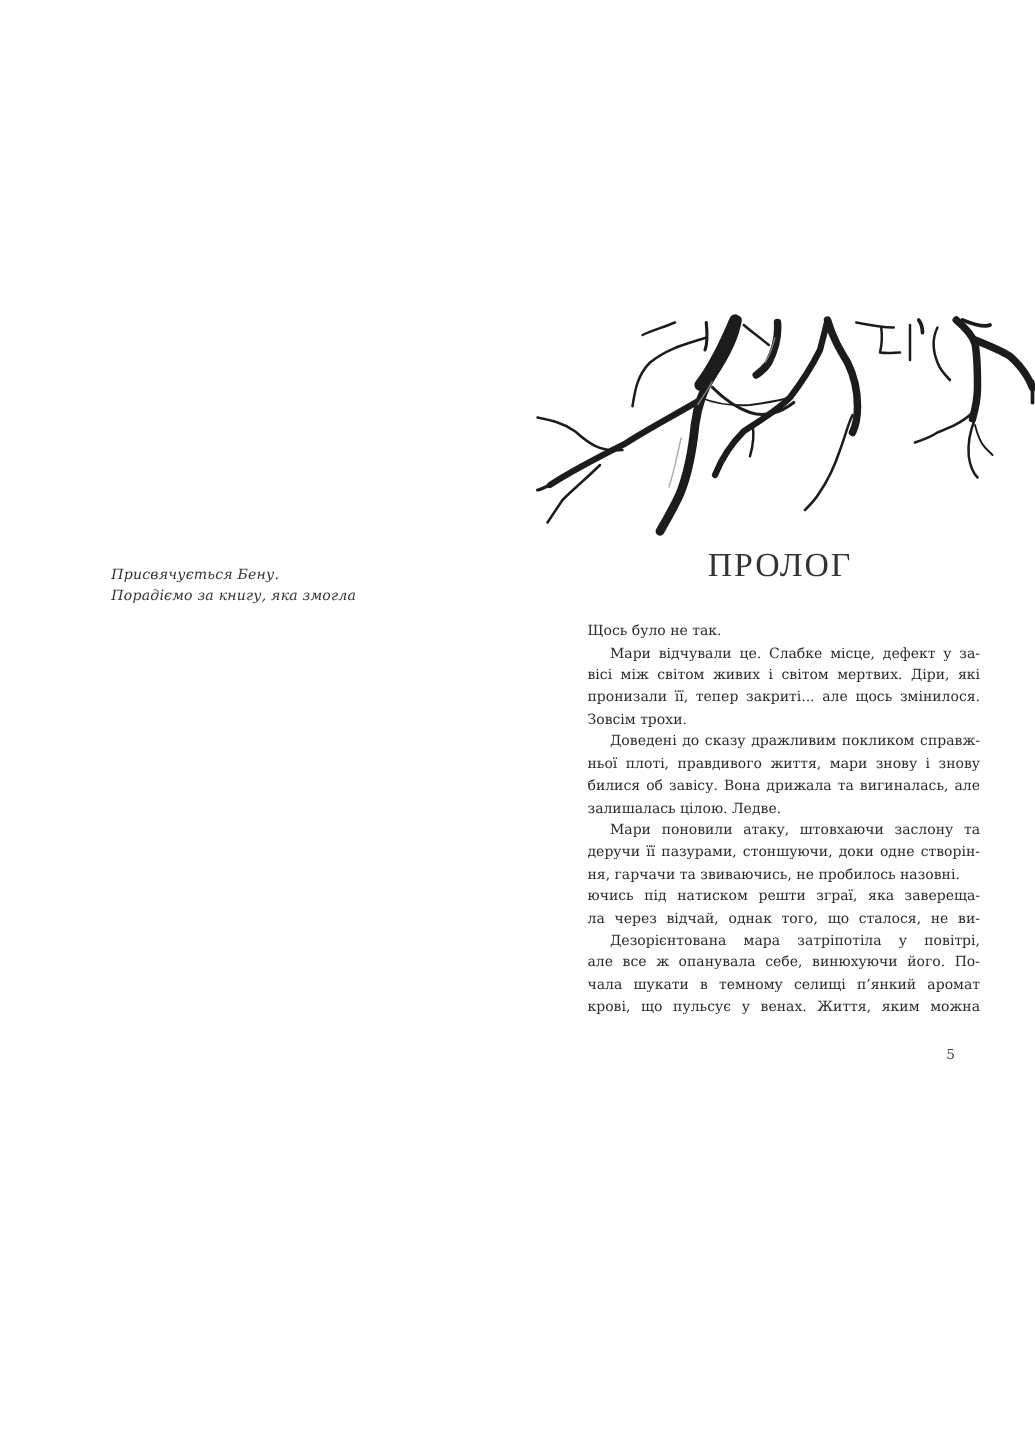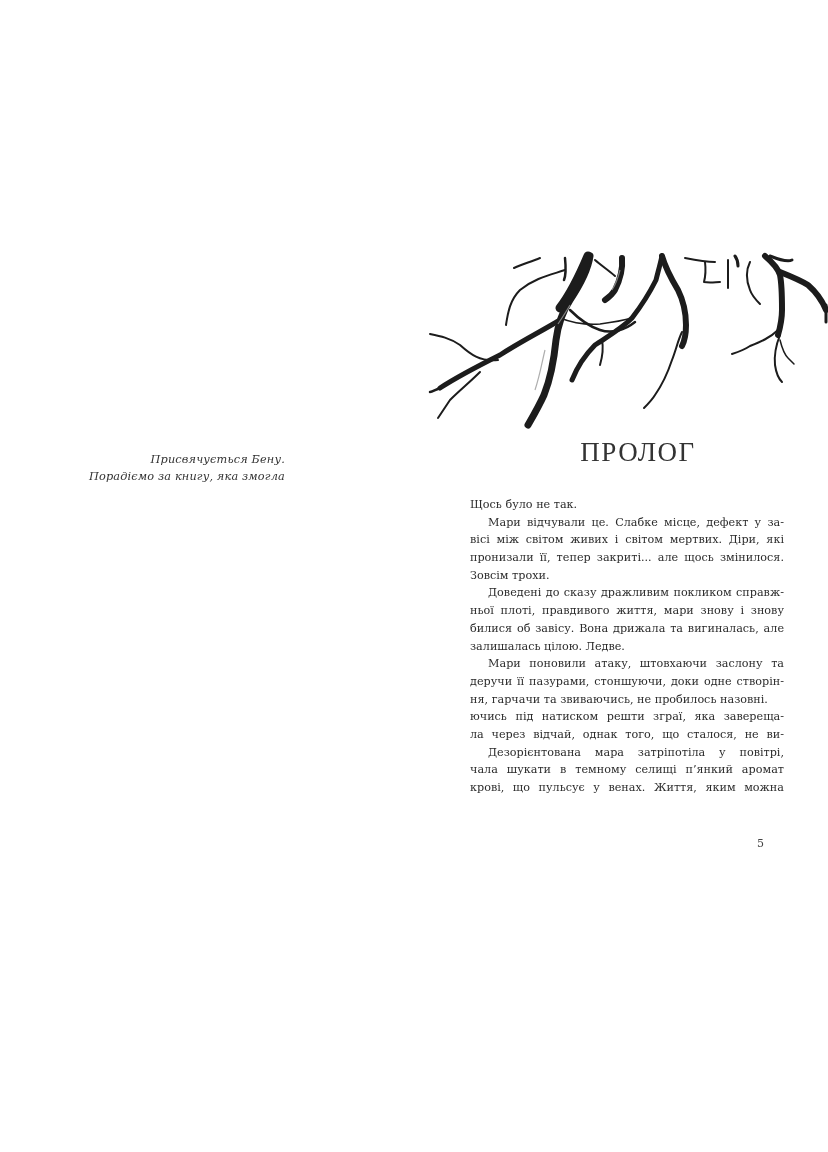--- a/index.html
+++ b/index.html
@@ -2,36 +2,36 @@
 <html><head>
 <meta charset="utf-8">
 <style>
   html, body { margin: 0; padding: 0; }
   body {
     width: 828px; height: 1152px; background: #ffffff;
     position: relative; overflow: hidden;
     font-family: "DejaVu Serif", "Liberation Serif", serif;
     color: #2a2a2a;
   }
-  .page { position: absolute; top: 0; height: 1054px; text-align: right; }
+  .page { position: absolute; top: 0; height: 1054px; }
   .page-left { left: 0; width: 414px; }
   .page-right { left: 414px; width: 414px; }
 
   .dedication {
     position: absolute; left: 89px; top: 452px;
     font-style: italic; font-size: 11.3px; line-height: 16.5px;
     color: #333;
     letter-spacing: 0.15px;
   }
   .dedication div { white-space: nowrap; }
 
   .branches { position: absolute; left: 420px; top: 250px; width: 408px; height: 180px; }
 
   .chapter-title {
-    position: absolute; left: 558px; top: 437px; width: 160px;
+    position: absolute; left: 544px; top: 437px; width: 160px;
     text-align: center;
     font-family: "Liberation Serif", "DejaVu Serif", serif;
     font-size: 27px; letter-spacing: 1.5px; color: #333;
     font-weight: normal;
   }
 
   .body-text {
     position: absolute; left: 470px; top: 496px; width: 314px;
     font-size: 11.2px; line-height: 17.7px; color: #2b2b2b;
     text-align: justify;
@@ -118,17 +118,18 @@
     <span class="ln indent">Доведені до сказу дражливим покликом справж-</span>
     <span class="ln">ньої плоті, правдивого життя, мари знову і знову</span>
     <span class="ln">билися об завісу. Вона дрижала та вигиналась, але</span>
     <span class="ln last">залишалась цілою. Ледве.</span>
     <span class="ln indent">Мари поновили атаку, штовхаючи заслону та</span>
     <span class="ln">деручи її пазурами, стоншуючи, доки одне створін-</span>
     <span class="ln last">ня, гарчачи та звиваючись, не пробилось назовні.</span>
     <span class="ln">ючись під натиском решти зграї, яка заверещa-</span>
     <span class="ln">ла через відчай, однак того, що сталося, не ви-</span>
     <span class="ln indent">Дезорієнтована мара затріпотіла у повітрі,</span>
+    <span class="ln">але все ж опанувала себе, винюхуючи його. По-</span>
     <span class="ln">чала шукати в темному селищі п’янкий аромат</span>
     <span class="ln">крові, що пульсує у венах. Життя, яким можна</span>
   </div>
 
 <div class="page-number">5</div>
 
 </body></html>

